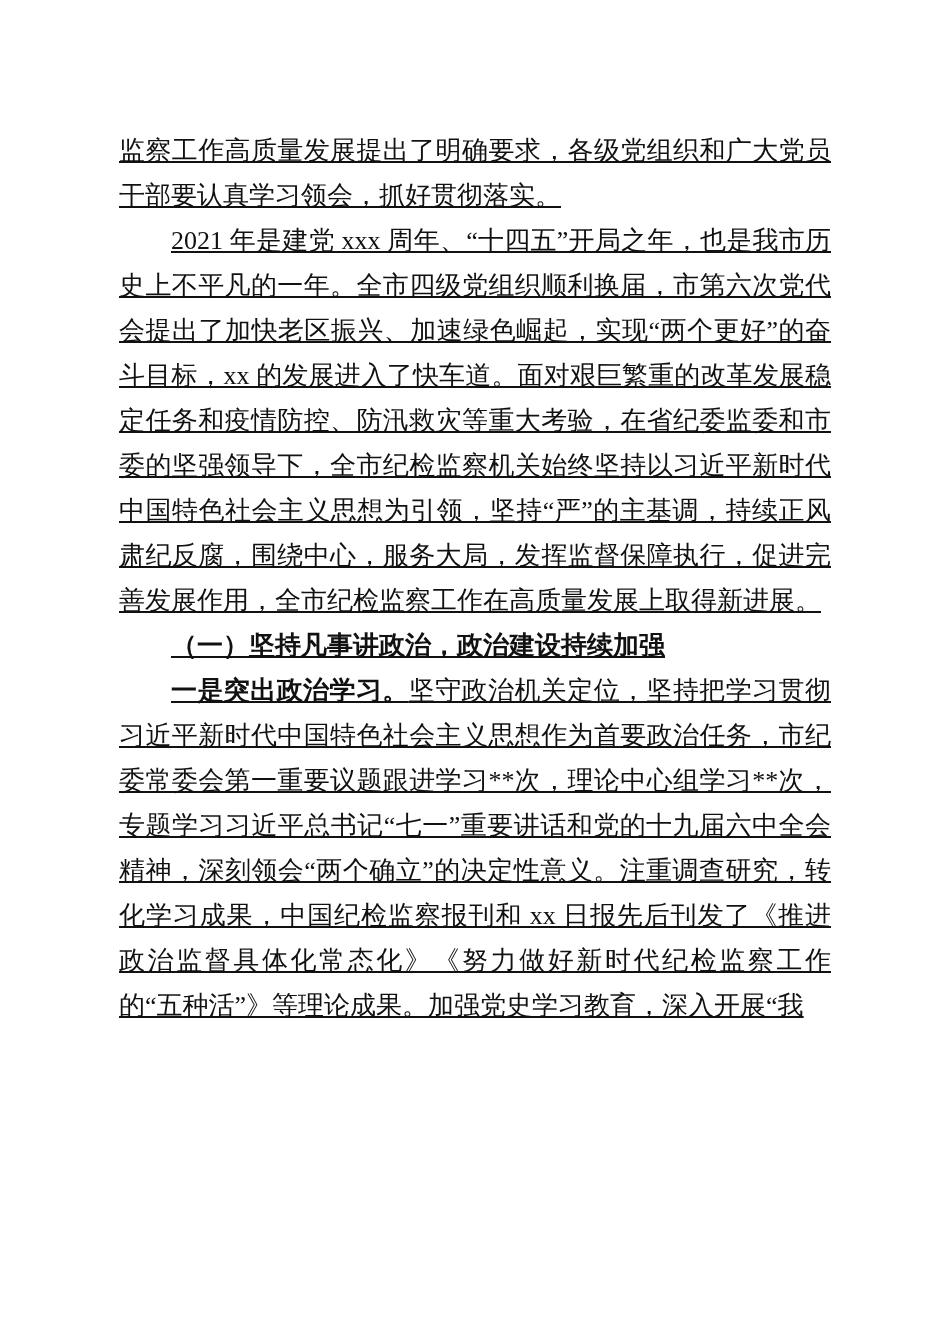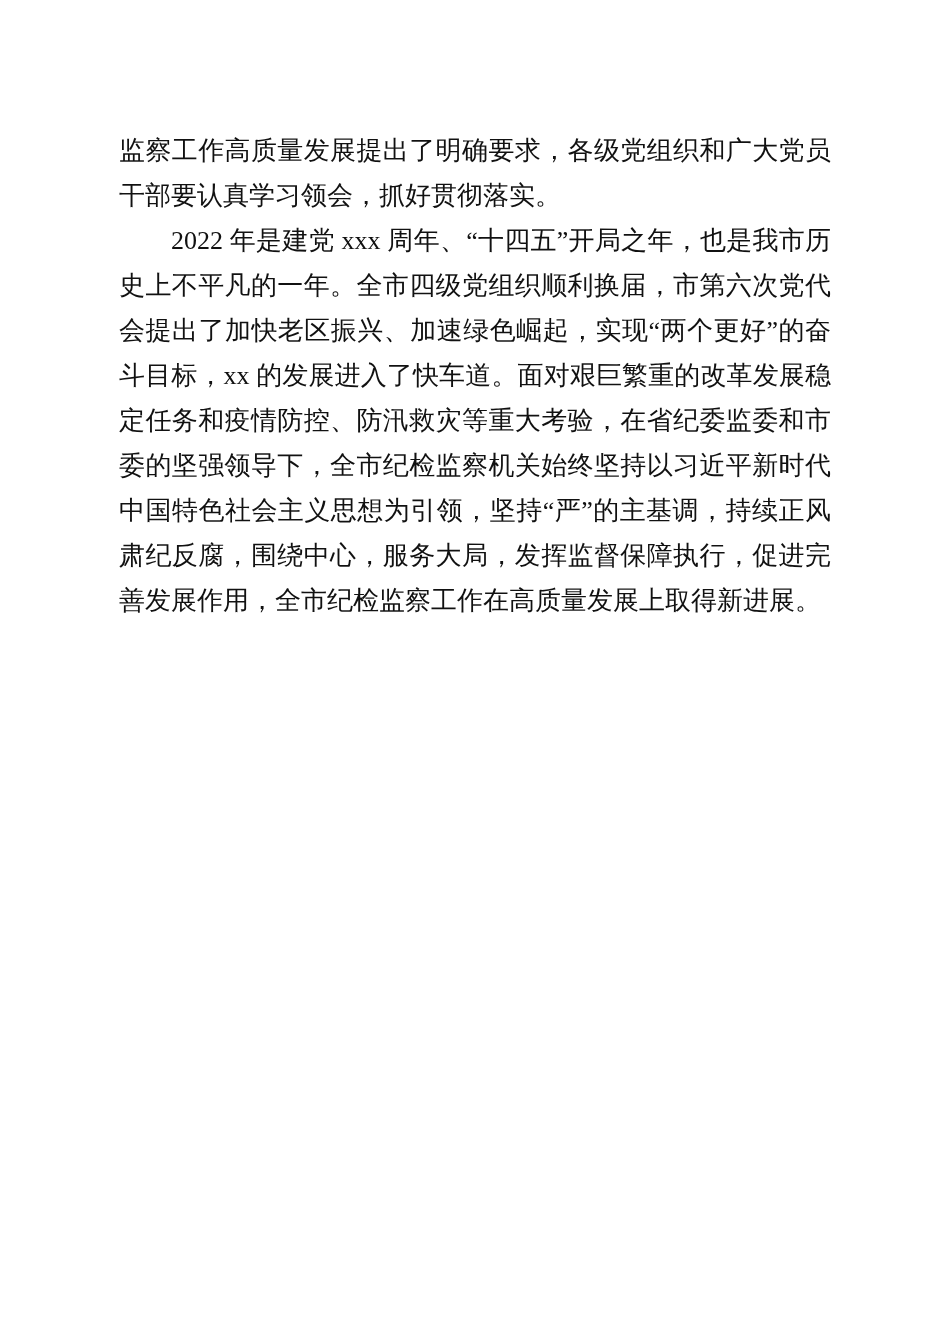--- a/index.html
+++ b/index.html
@@ -34,24 +34,26 @@
   .block.heading2 {
     text-indent: 2em;
   }
   .block.body-noindent {
     text-indent: 0;
   }
   .block.heading1,
   .block.heading2 {
     font-weight: 700;
   }
-  span.run { font-weight: inherit; }
+  span.run { font-weight: inherit; text-decoration: underline; }
   span.run.bold { font-weight: 700; }
 </style>
 </head>
 <body>
 
 <div class="page">
   <div class="doc-body">
       <p class="block body-noindent"><span class="run">监察工作高质量发展提出了明确要求，各级党组织和广大党员干部要认真学习领会，抓好贯彻落实。</span></p>
-      <p class="block body"><span class="run">2022 年是建党 xxx 周年、“十四五”开局之年，也是我市历史上不平凡的一年。全市四级党组织顺利换届，市第六次党代会提出了加快老区振兴、加速绿色崛起，实现“两个更好”的奋斗目标，xx 的发展进入了快车道。面对艰巨繁重的改革发展稳定任务和疫情防控、防汛救灾等重大考验，在省纪委监委和市委的坚强领导下，全市纪检监察机关始终坚持以习近平新时代中国特色社会主义思想为引领，坚持“严”的主基调，持续正风肃纪反腐，围绕中心，服务大局，发挥监督保障执行，促进完善发展作用，全市纪检监察工作在高质量发展上取得新进展。</span></p>
+      <p class="block body"><span class="run">2021 年是建党 xxx 周年、“十四五”开局之年，也是我市历史上不平凡的一年。全市四级党组织顺利换届，市第六次党代会提出了加快老区振兴、加速绿色崛起，实现“两个更好”的奋斗目标，xx 的发展进入了快车道。面对艰巨繁重的改革发展稳定任务和疫情防控、防汛救灾等重大考验，在省纪委监委和市委的坚强领导下，全市纪检监察机关始终坚持以习近平新时代中国特色社会主义思想为引领，坚持“严”的主基调，持续正风肃纪反腐，围绕中心，服务大局，发挥监督保障执行，促进完善发展作用，全市纪检监察工作在高质量发展上取得新进展。</span></p>
+      <p class="block heading2"><span class="run bold">（一）坚持凡事讲政治，政治建设持续加强</span></p>
+      <p class="block body"><span class="run bold">一是突出政治学习。</span><span class="run">坚守政治机关定位，坚持把学习贯彻习近平新时代中国特色社会主义思想作为首要政治任务，市纪委常委会第一重要议题跟进学习**次，理论中心组学习**次，专题学习习近平总书记“七一”重要讲话和党的十九届六中全会精神，深刻领会“两个确立”的决定性意义。注重调查研究，转化学习成果，中国纪检监察报刊和 xx 日报先后刊发了《推进政治监督具体化常态化》《努力做好新时代纪检监察工作的“五种活”》等理论成果。加强党史学习教育，深入开展“我</span></p>
     </div>
 </div>
 
 </body></html>

